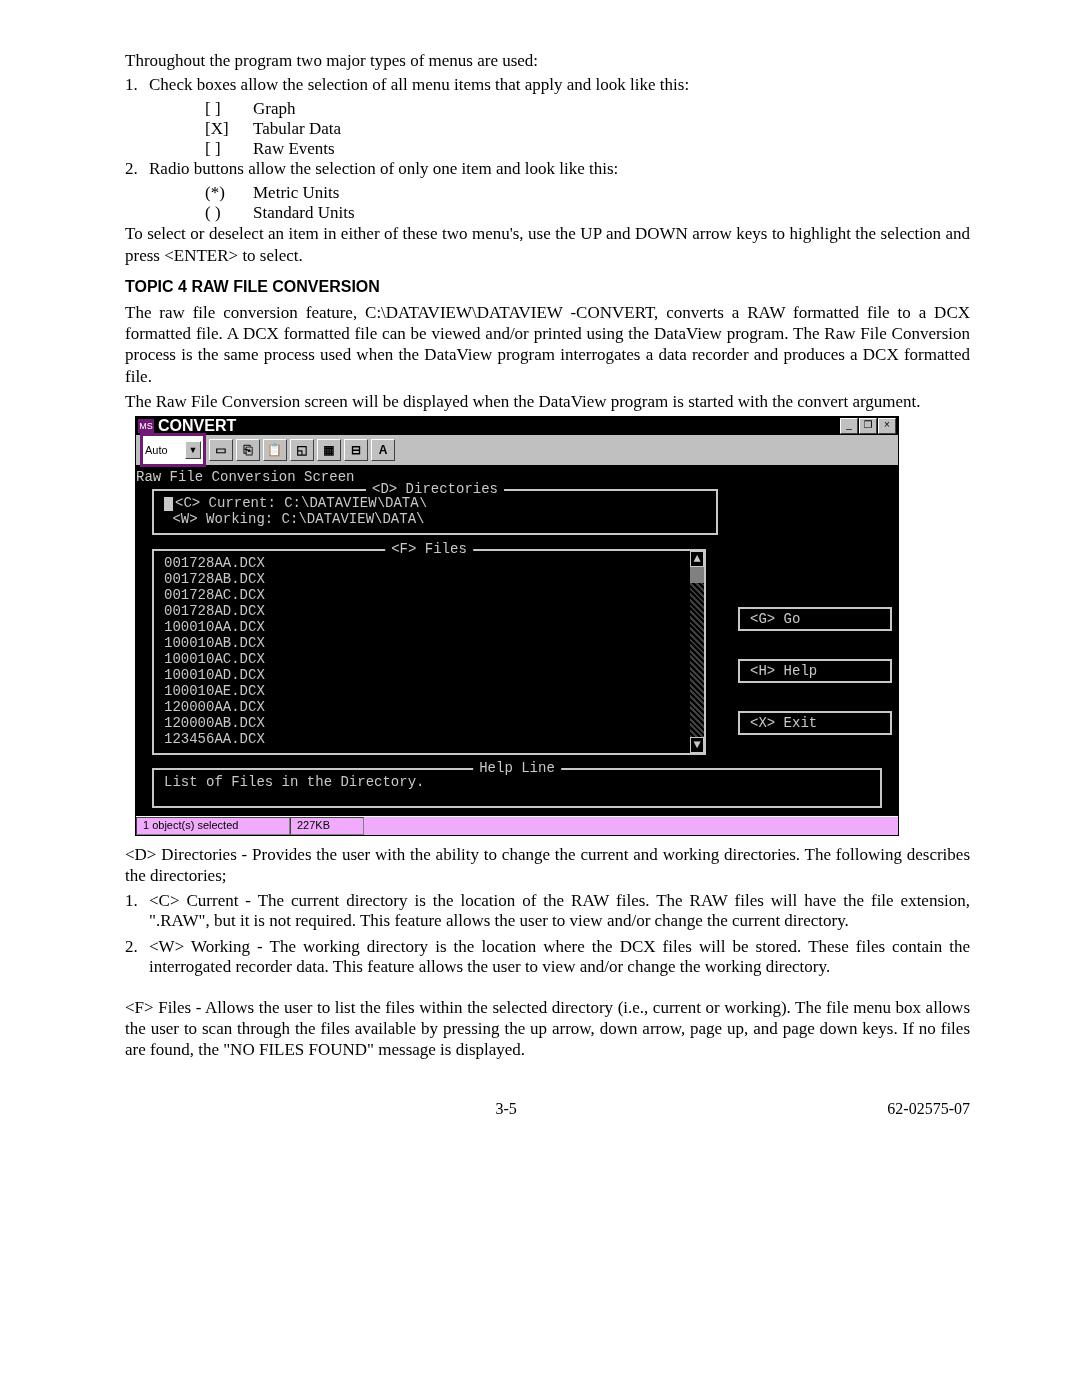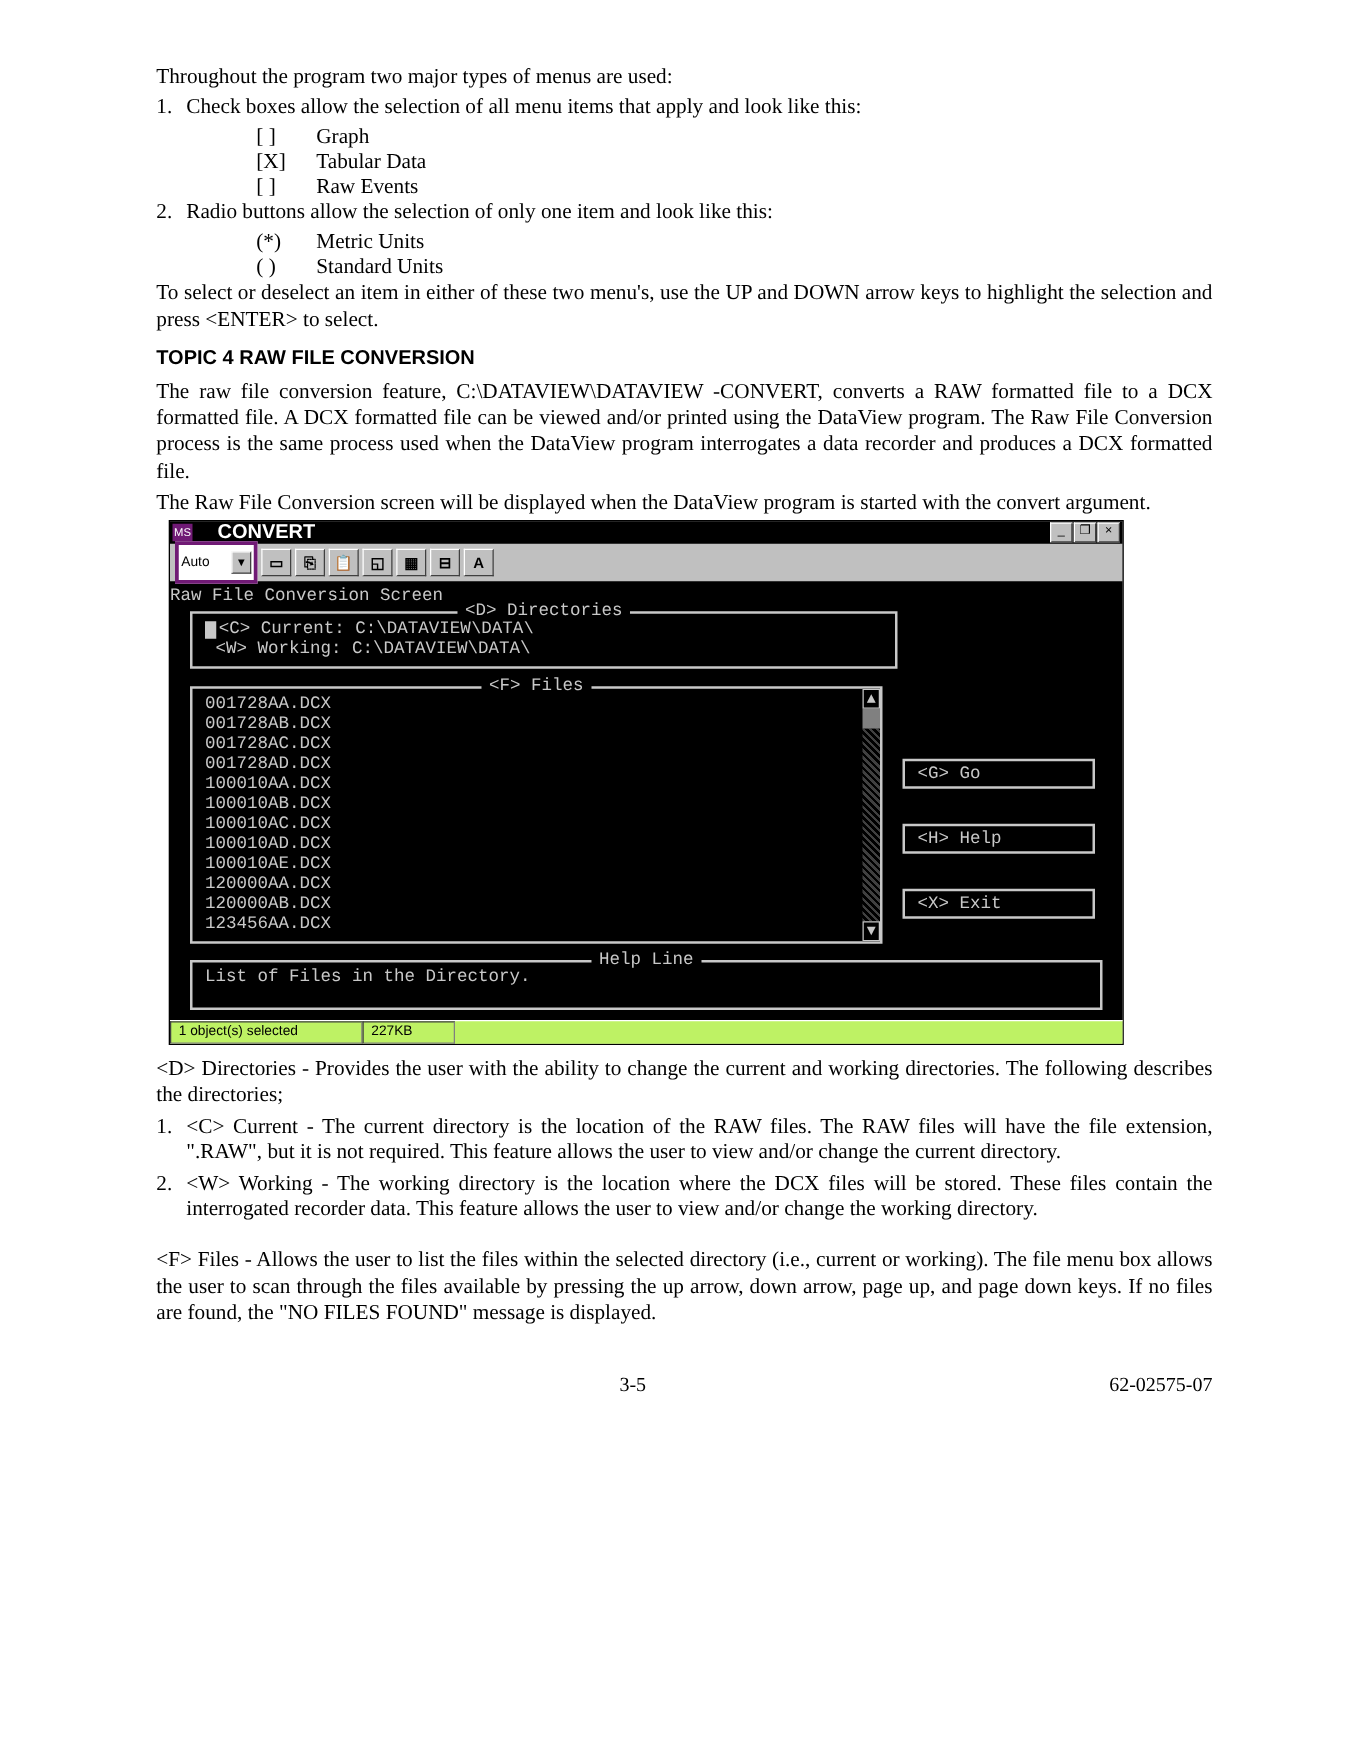--- a/index.html
+++ b/index.html
@@ -36,21 +36,21 @@
   .titlebar {
     background: #000;
     display: flex;
     align-items: center;
     height: 18px;
     padding: 0 2px;
   }
   .titlebar .appicon {
     width: 16px; height:14px; background:#701a75; color:#fff; font-size:9px;
     display:flex;align-items:center;justify-content:center;
-    font-family: Arial; margin-right:20px;
+    font-family: Arial; margin-right:4px;
   }
   .titlebar .title { color:#fff; font-family: Arial; font-size:16px; font-weight:bold; flex:1;}
   .tb-btn {
     width:16px;height:14px;background:#c0c0c0;color:#000;border:1px solid #fff;border-right-color:#404040;border-bottom-color:#404040;
     font-family:Arial;font-size:10px;line-height:12px;text-align:center;margin-left:1px;
   }
   .toolbar {
     display:flex;align-items:center;height:26px;padding:2px 4px;gap:3px;
   }
   .combo {
@@ -69,38 +69,38 @@
   .box {
     border:2px solid #c8c8c8; margin:4px 16px; position:relative; padding:4px 10px 6px 10px;
   }
   .box .legend {
     position:absolute; top:-10px; left:50%; transform:translateX(-50%);
     background:#000; padding:0 6px;
   }
   .box.half { margin-right:180px;}
   .box.dirs .line { white-space:pre; }
   .cursor { display:inline-block;width:9px;height:14px;background:#c8c8c8;vertical-align:text-bottom;margin-right:2px;}
-  .filesrow{ display:flex; margin:14px 16px 0 16px; gap:16px;}
+  .filesrow{ display:flex; margin:14px 16px 0 16px; gap:32px;}
   .filesbox{
     border:2px solid #c8c8c8; position:relative; padding:4px 10px 6px 10px; flex:0 0 530px;
   }
   .filesbox .legend{ position:absolute; top:-10px; left:50%; transform:translateX(-50%); background:#000; padding:0 6px;}
   .filesbox .inner{ display:flex;}
   .filesbox .list{ flex:1;}
   .filesbox .list div{ white-space:pre;}
   .scroll{ width:14px; display:flex; flex-direction:column; margin:-4px -10px -6px 4px;}
   .scroll .ar{height:14px;background:#000;color:#c8c8c8;text-align:center;font-size:12px;line-height:14px;border:1px solid #c8c8c8;}
   .scroll .track{flex:1;background:repeating-linear-gradient(45deg,#404040,#404040 2px,#000 2px,#000 4px);}
   .scroll .thumb{height:16px;background:#808080;}
   .sidebtns{ flex:1; display:flex; flex-direction:column; gap:28px; padding-top:58px;}
   .sbtn{ border:2px solid #c8c8c8; padding:2px 10px; width:130px;}
   .helpbox{ border:2px solid #c8c8c8; margin:13px 16px 6px 16px; position:relative; padding:4px 10px 16px 10px;}
   .helpbox .legend{ position:absolute; top:-10px; left:50%; transform:translateX(-50%); background:#000; padding:0 6px;}
   .statusbar{
-    display:flex; height:18px; background:#bef264; border-top:1px solid #fff;
+    display:flex; height:18px; background:#f0abfc; border-top:1px solid #fff;
     font-family:Arial; font-size:11px; color:#000;
   }
   .statusbar .cell{ border:1px solid #808080;border-top-color:#404040;border-left-color:#404040; padding:1px 6px;}
   .statusbar .c1{width:140px;}
   .statusbar .c2{width:60px;}
   .statusbar .c3{flex:1; border:none;}
 
   .footer { display:flex; justify-content:space-between; margin-top:40px; font-size:16px;}
   .footer .mid{flex:1;text-align:center;}
 </style>

